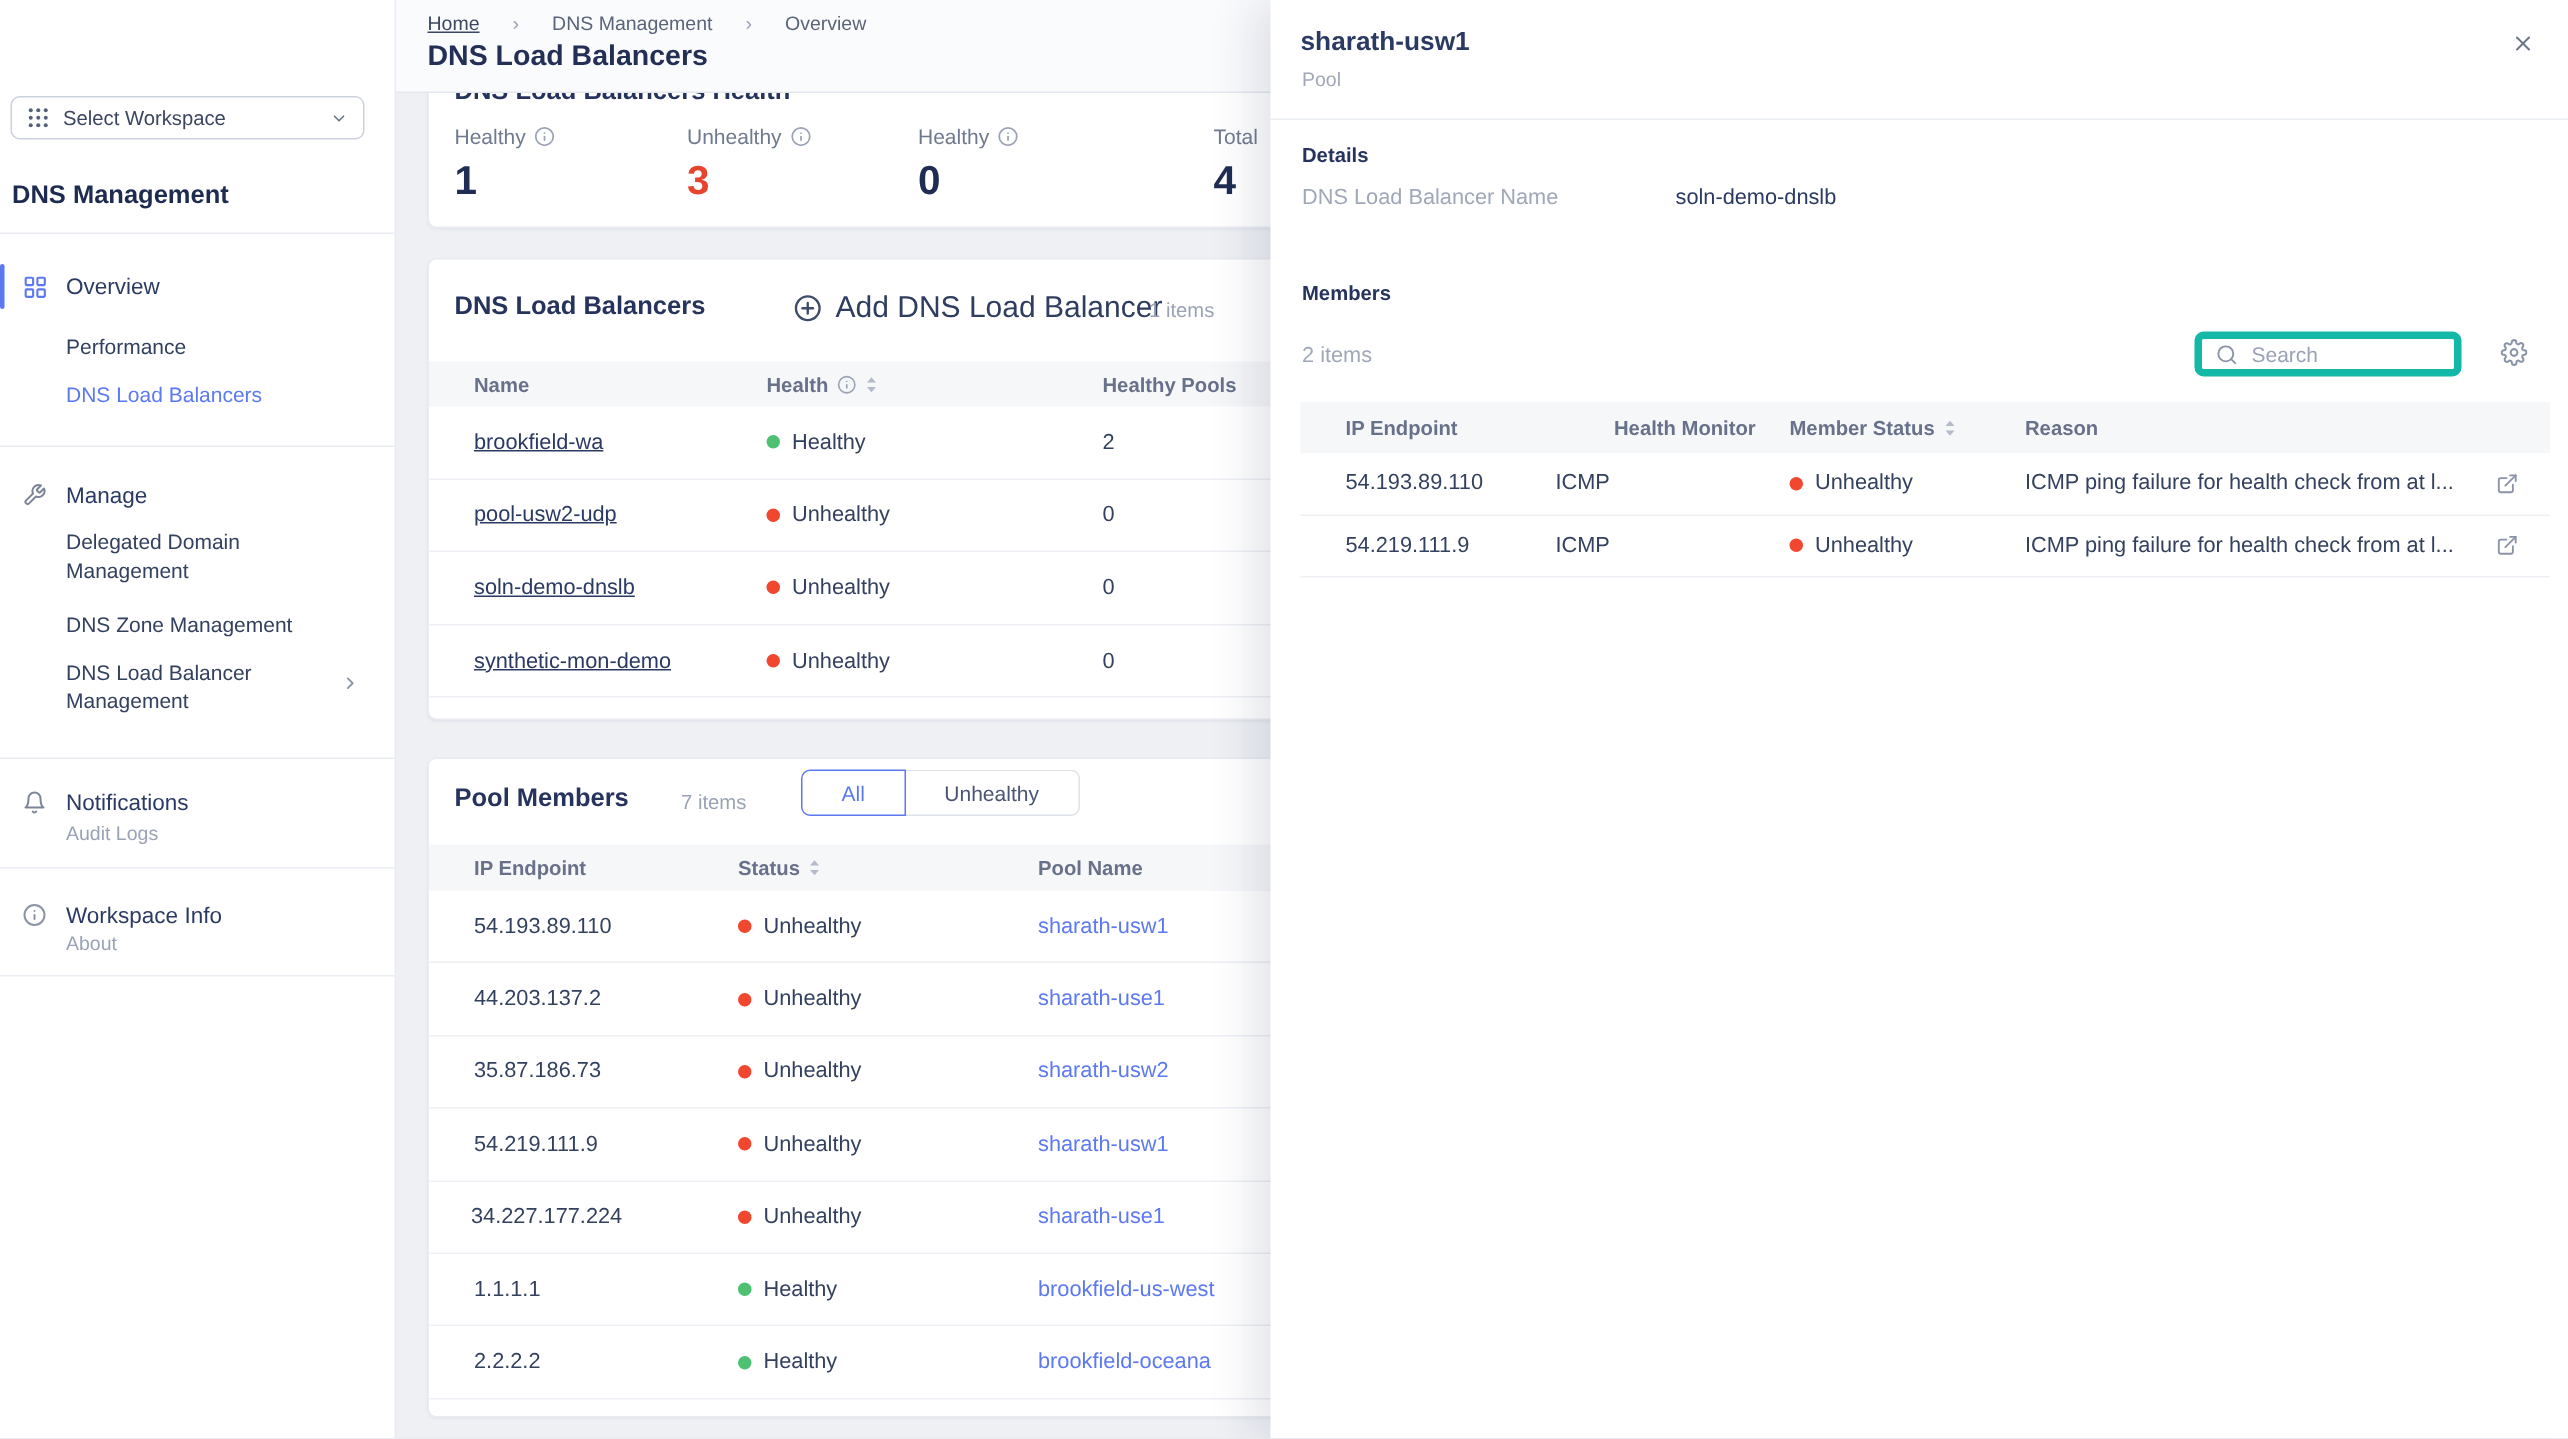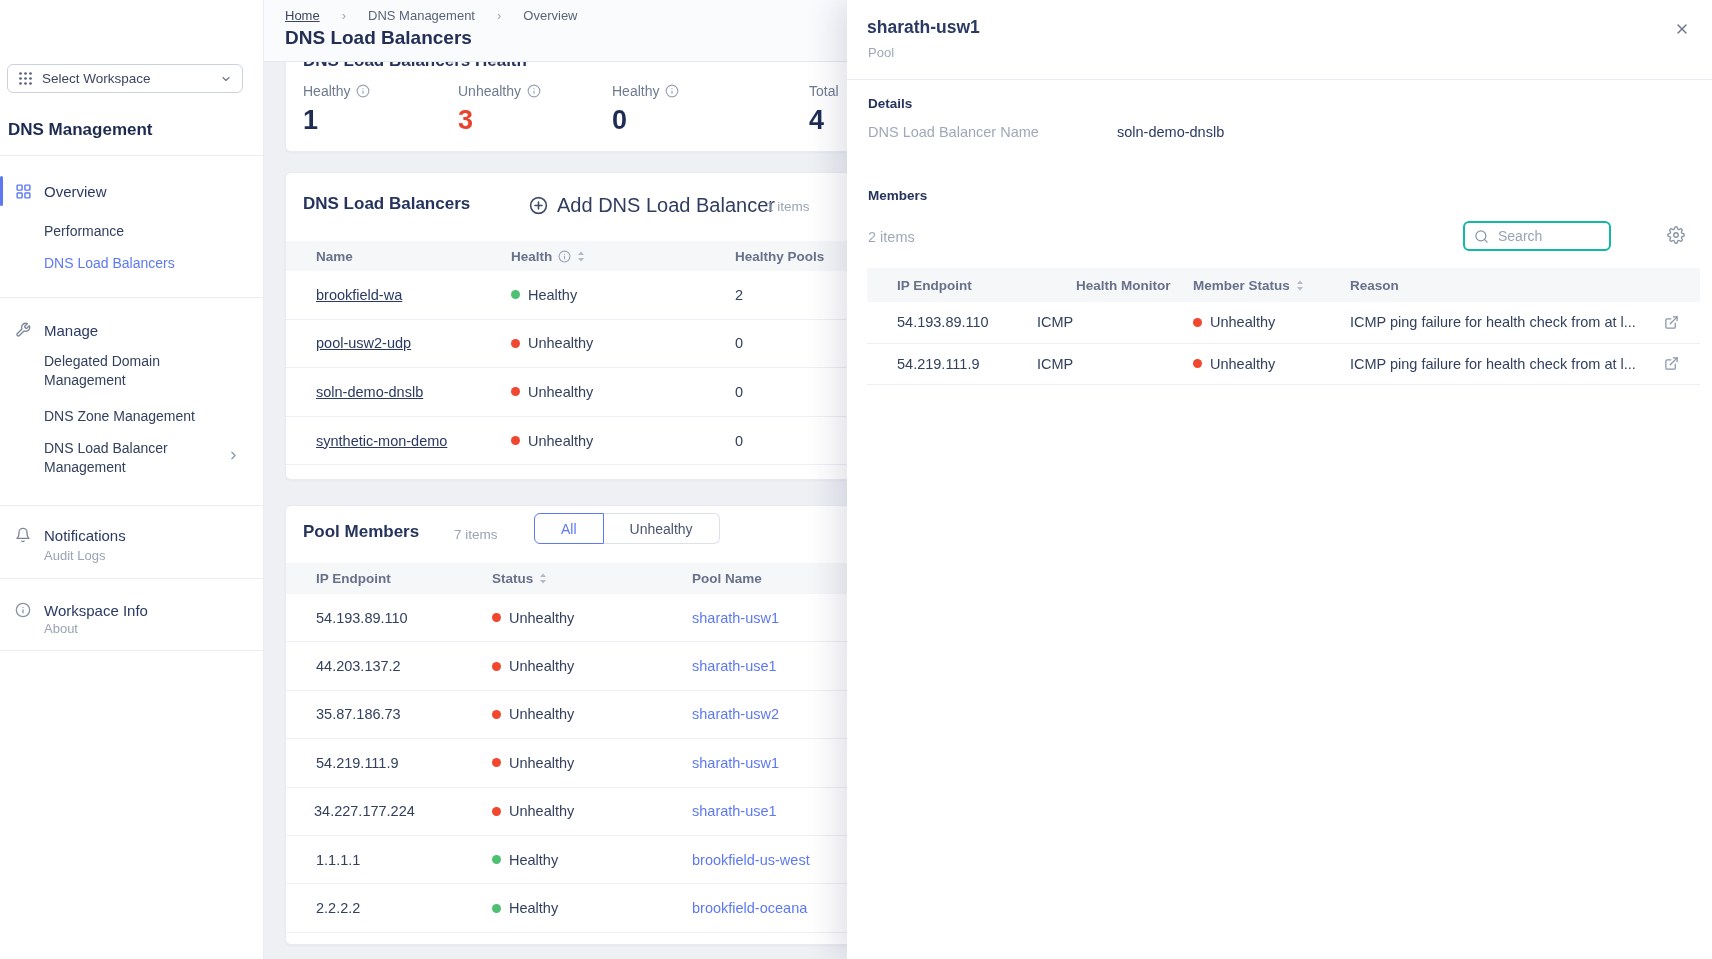--- a/index.html
+++ b/index.html
@@ -75,21 +75,21 @@
   
   .drawer{position:absolute;left:847px;top:0;width:865px;height:959px;background:#fff;box-shadow:-12px 0 28px rgba(30,40,80,.12);z-index:40;}
   .dw-title{position:absolute;left:20px;top:17px;font-size:17.5px;font-weight:600;color:#2b3a63;}
   .dw-sub{position:absolute;left:21px;top:45px;font-size:13px;color:#a0a8b8;}
   .dw-close{position:absolute;right:22px;top:21px;cursor:pointer;display:flex;}
   .dw-divider{position:absolute;left:0;top:79px;width:100%;height:1px;background:#e9ecf1;}
   .dw-h{position:absolute;left:21px;font-size:13.5px;font-weight:700;color:#26335d;}
   .dw-label{position:absolute;left:21px;top:124px;font-size:14.5px;color:#a0a8b8;}
   .dw-value{position:absolute;left:270px;top:124px;font-size:14.5px;color:#2b3a63;}
   .dw-items{position:absolute;left:21px;top:229px;font-size:14.5px;color:#a0a8b8;}
-  .search{position:absolute;left:616px;top:221px;width:148px;height:30px;border:2px solid #14b8a6;border-radius:6px;background:#fff;display:flex;align-items:center;padding:0 9px;gap:7px;}
+  .search{position:absolute;left:616px;top:221px;width:178px;height:30px;border:5px solid #14b8a6;border-radius:6px;background:#fff;display:flex;align-items:center;padding:0 9px;gap:7px;}
   .search input{border:none;outline:none;width:120px;font-size:14px;color:#33415f;font-family:inherit;background:transparent;}
   .search input::placeholder{color:#9aa3b5;}
   .gear{position:absolute;left:820px;top:226px;cursor:pointer;display:flex;}
   .dw-table{position:absolute;left:20px;top:268px;width:833px;}
   .dw-table .thead{position:relative;height:34px;}
   .dw-table .trow{position:relative;height:41.5px;}
   .dw-table .th,.dw-table .td{top:auto;}
   .ext{position:absolute;left:797px;cursor:pointer;display:flex;}
   .reason-td{max-width:300px;overflow:hidden;text-overflow:ellipsis;}
 

